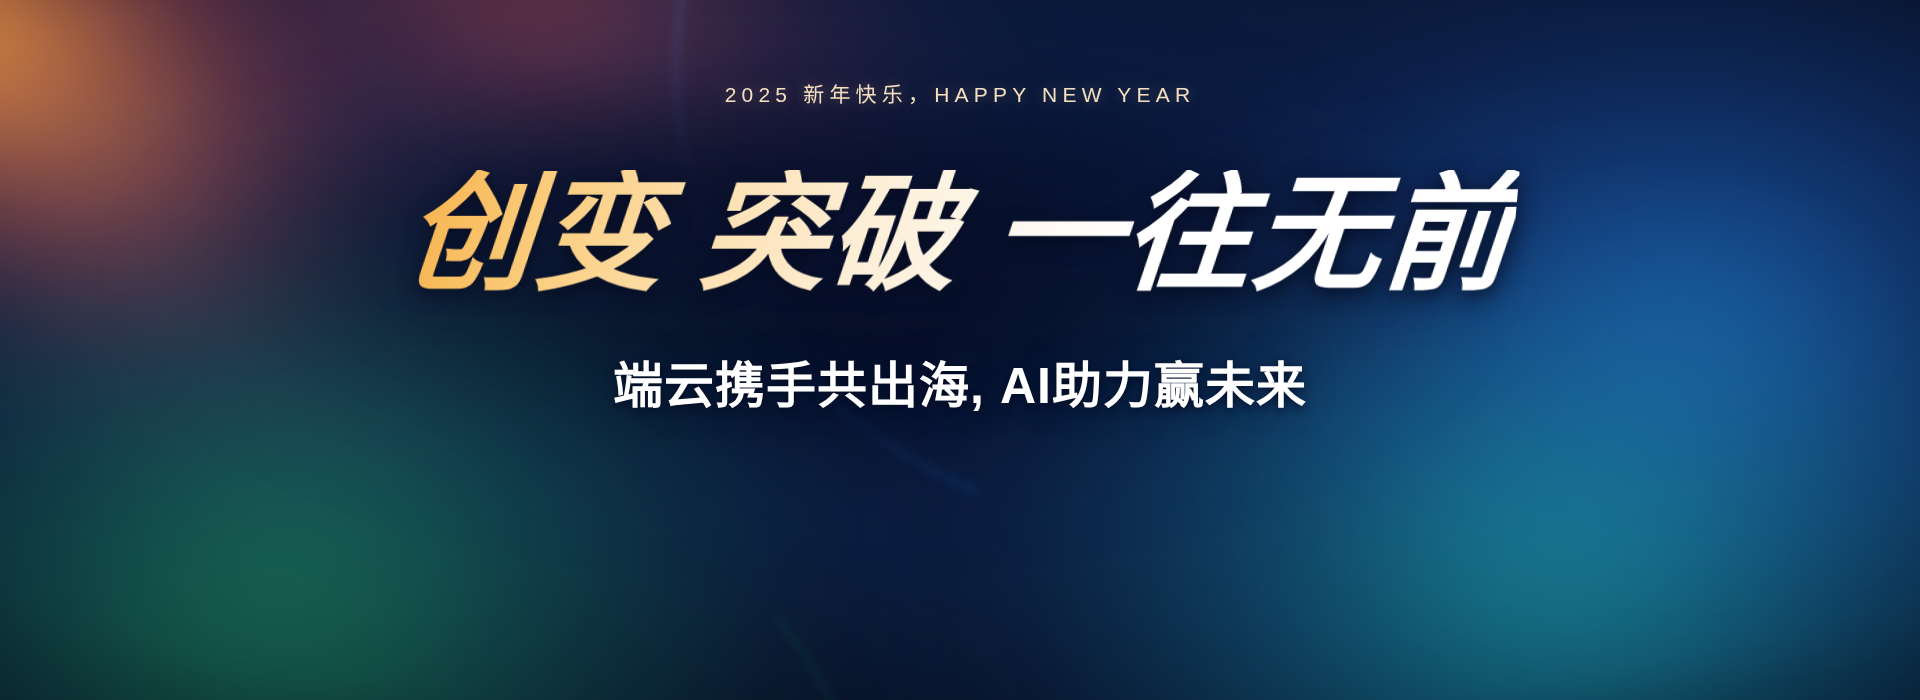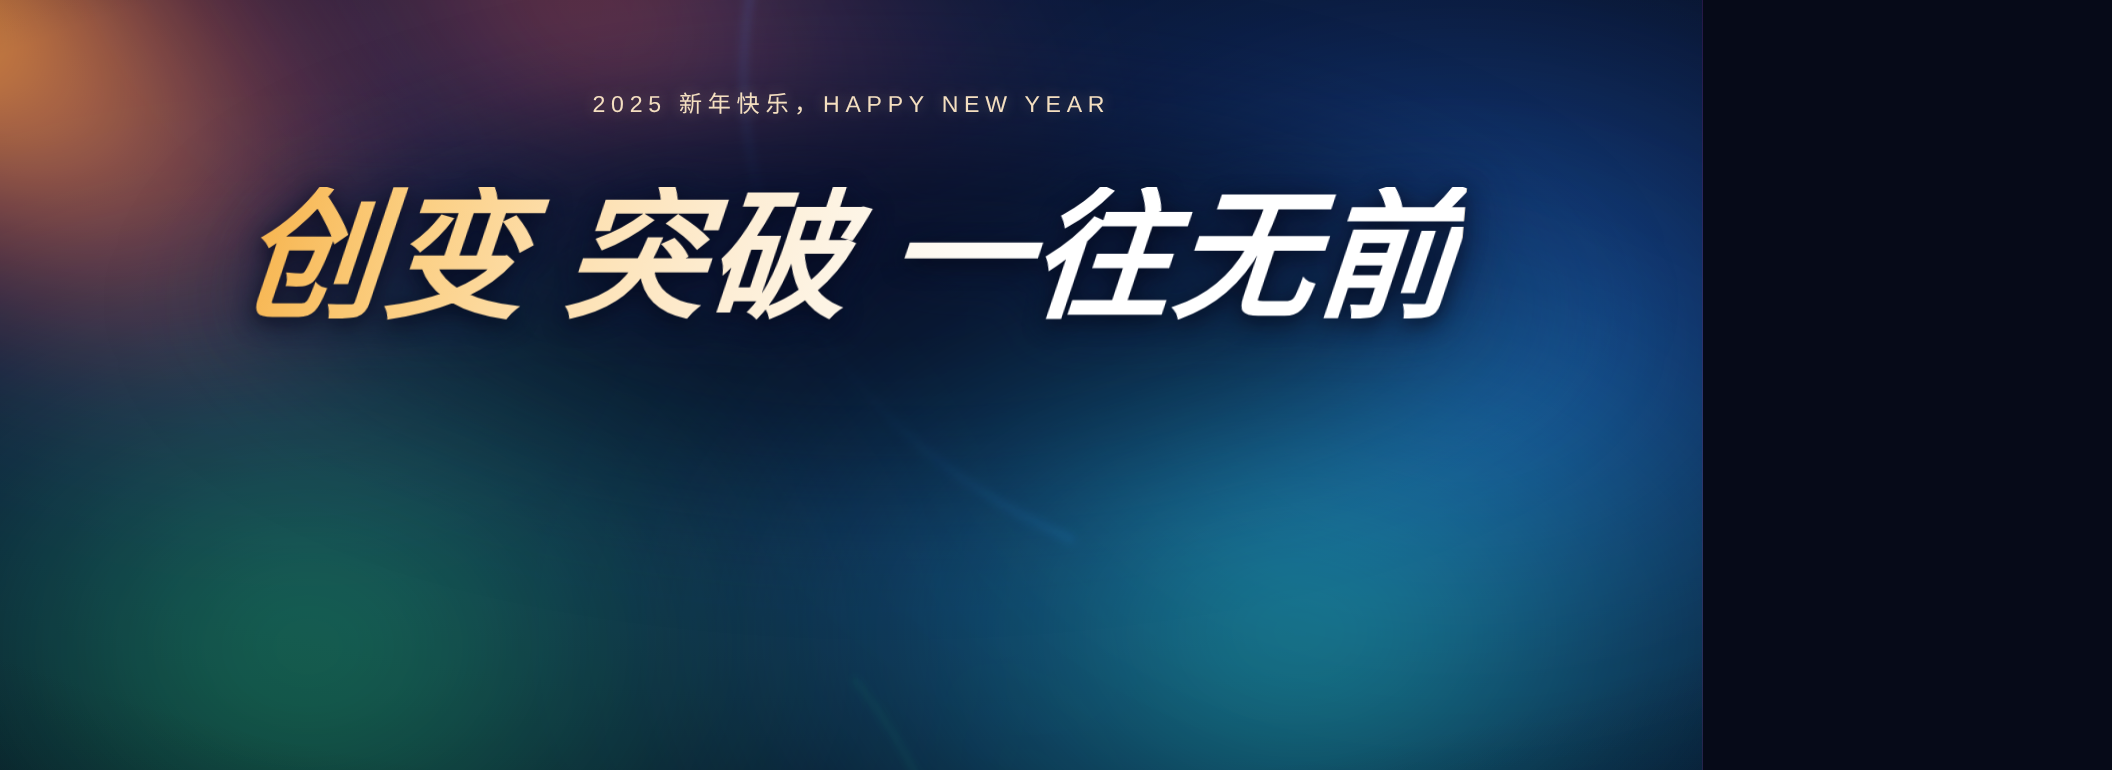--- a/index.html
+++ b/index.html
@@ -6,24 +6,24 @@
     margin: 0;
     padding: 0;
     background: #060a18;
   }
   body {
     font-family: "Liberation Sans", "DejaVu Sans", sans-serif;
   }
 
   .banner {
     position: relative;
-    width: 1548px;
+    width: 1920px;
     height: 700px;
     overflow: hidden;
-    background: #701a75;
+    background: #15803d;
     isolation: isolate;
   }
 
   
 
   
   .bg-base {
     position: absolute;
     inset: 0;
     background:
@@ -269,15 +269,16 @@
   <div class="vignette"></div>
 
   <div class="content">
 
     <div class="eyebrow">2025 新年快乐，HAPPY NEW YEAR</div>
 
     <div class="headline">
       <span class="seg">创变</span><span class="gap"></span><span class="seg">突破</span><span class="gap"></span><span class="seg">一往无前</span>
     </div>
 
+    <div class="tagline">端云携手共出海, AI助力赢未来</div>
 
   </div>
 </div>
 
 </body></html>

